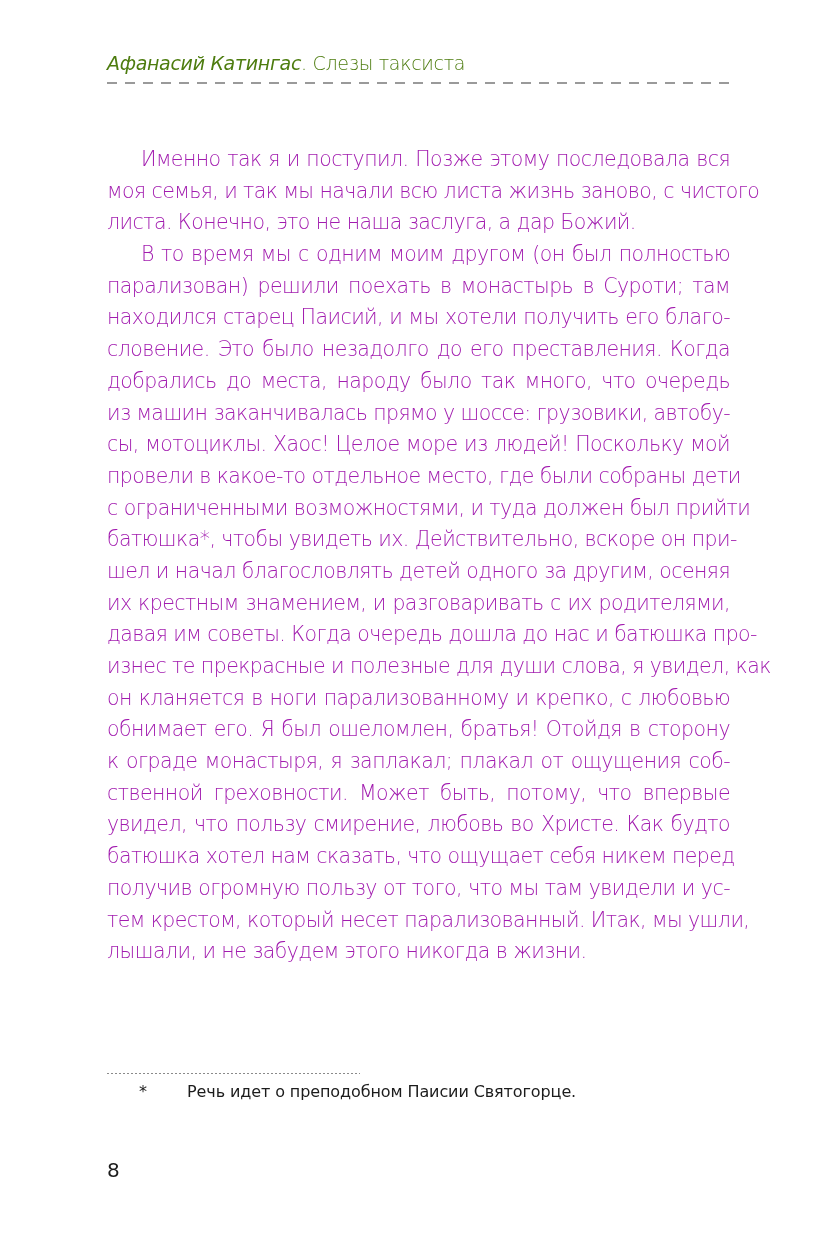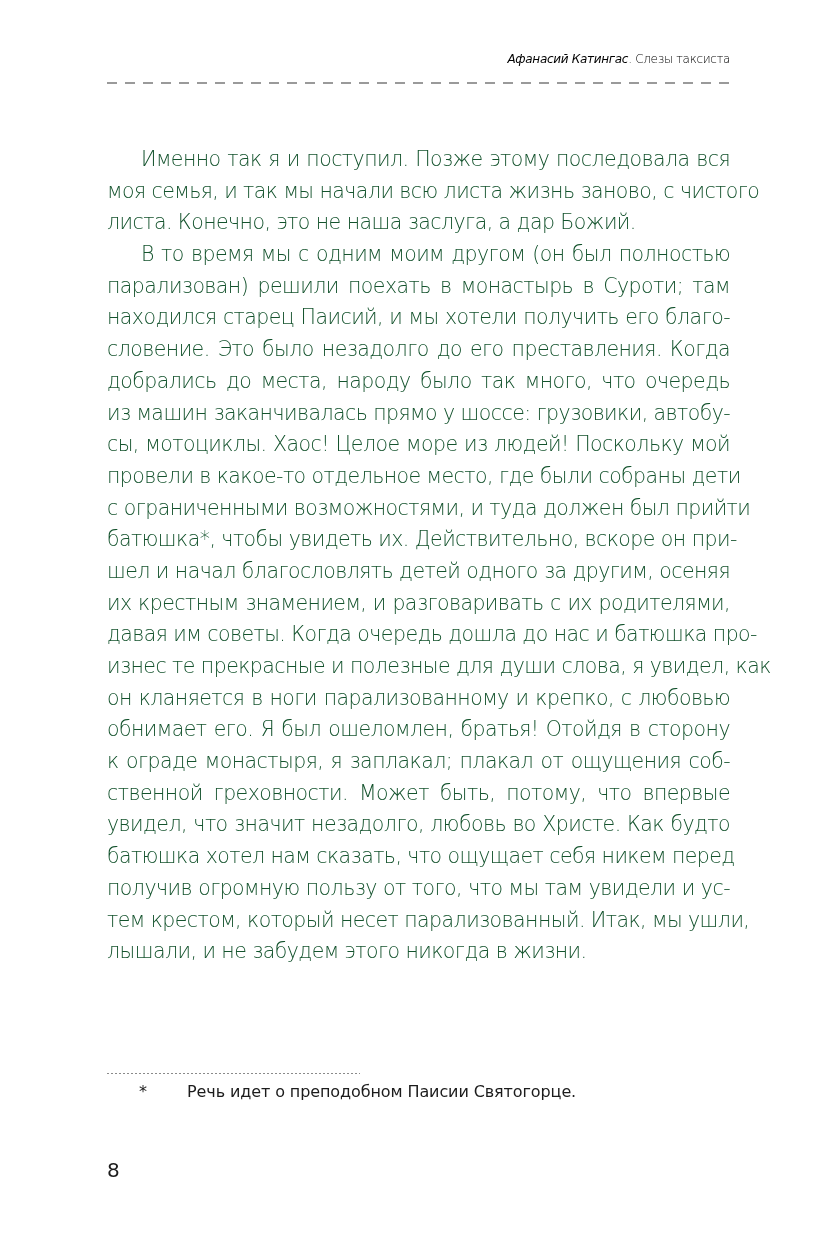--- a/index.html
+++ b/index.html
@@ -13,25 +13,25 @@
       position: relative;
       overflow: hidden;
       color: #1a1a1a;
       font-family: "DejaVu Sans", "Liberation Sans", sans-serif;
     }
     .running-head {
       position: absolute;
       left: 107px;
       width: 623px;
       top: 52px;
-      text-align: right;
-      font-size: 12px;
+      text-align: left;
+      font-size: 19px;
       font-weight: 300;
       letter-spacing: -0.3px;
-      color: #000000;
+      color: #4d7c0f;
       white-space: nowrap;
     }
     .running-head .author {
       font-style: italic;
     }
     .head-rule {
       position: absolute;
       left: 107px;
       top: 82px;
       width: 623px;
@@ -47,21 +47,21 @@
     .line {
       display: block;
       height: 31.7px;
       line-height: 31.7px;
       font-size: 20.5px;
       font-weight: 300;
       white-space: nowrap;
       text-align: justify;
       text-align-last: justify;
       letter-spacing: -0.55px;
-      color: #14532d;
+      color: #a21caf;
     }
     .line.indent {
       padding-left: 34px;
     }
     .line.last {
       text-align-last: left;
     }
     .foot-rule {
       position: absolute;
       left: 107px;
@@ -122,21 +122,21 @@
   <span class="line">с ограниченными возможностями, и туда должен был прийти</span>
   <span class="line">батюшка*, чтобы увидеть их. Действительно, вскоре он при-</span>
   <span class="line">шел и начал благословлять детей одного за другим, осеняя</span>
   <span class="line">их крестным знамением, и разговаривать с их родителями,</span>
   <span class="line">давая им советы. Когда очередь дошла до нас и батюшка про-</span>
   <span class="line">изнес те прекрасные и полезные для души слова, я увидел, как</span>
   <span class="line">он кланяется в ноги парализованному и крепко, с любовью</span>
   <span class="line">обнимает его. Я был ошеломлен, братья! Отойдя в сторону</span>
   <span class="line">к ограде монастыря, я заплакал; плакал от ощущения соб-</span>
   <span class="line">ственной греховности. Может быть, потому, что впервые</span>
-  <span class="line">увидел, что значит незадолго, любовь во Христе. Как будто</span>
+  <span class="line">увидел, что пользу смирение, любовь во Христе. Как будто</span>
   <span class="line">батюшка хотел нам сказать, что ощущает себя никем перед</span>
   <span class="line">получив огромную пользу от того, что мы там увидели и ус-</span>
   <span class="line">тем крестом, который несет парализованный. Итак, мы ушли,</span>
   <span class="line last">лышали, и не забудем этого никогда в жизни.</span>
 </div>
 
 <div class="foot-rule"></div>
 <div class="footnote">
   <span class="mark">*</span>
   <span class="note-text">Речь идет о преподобном Паисии Святогорце.</span>

